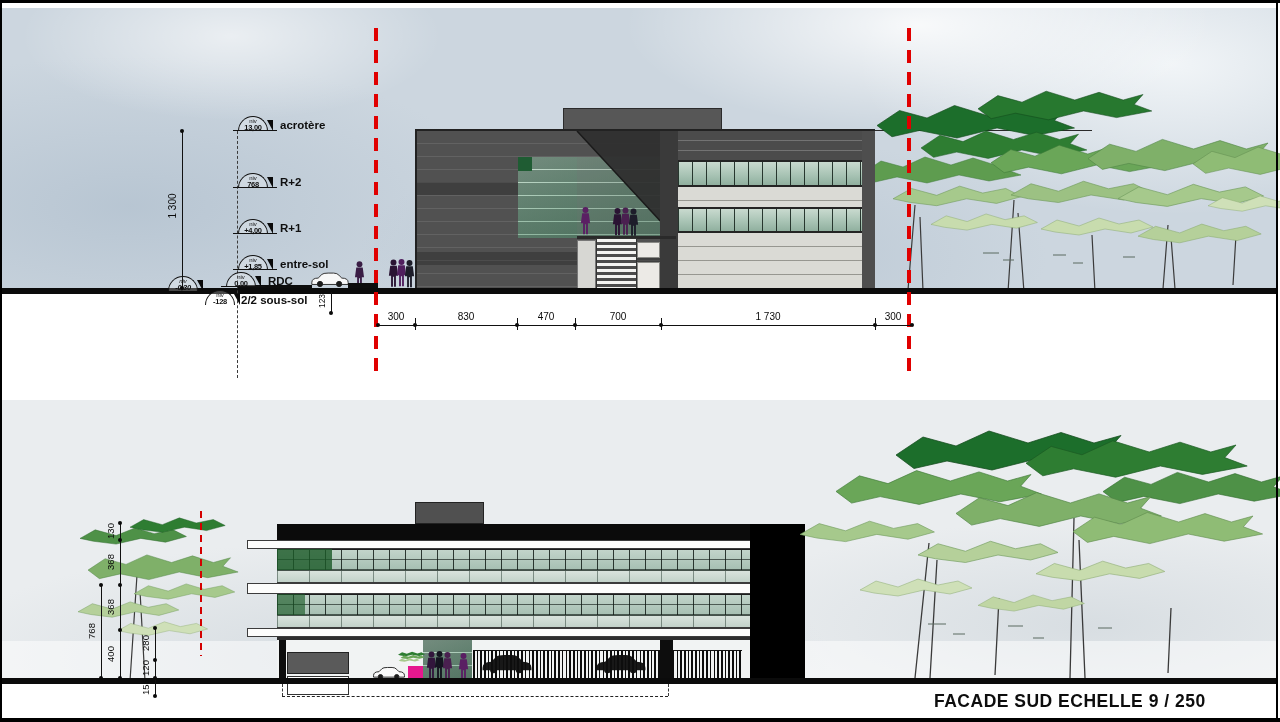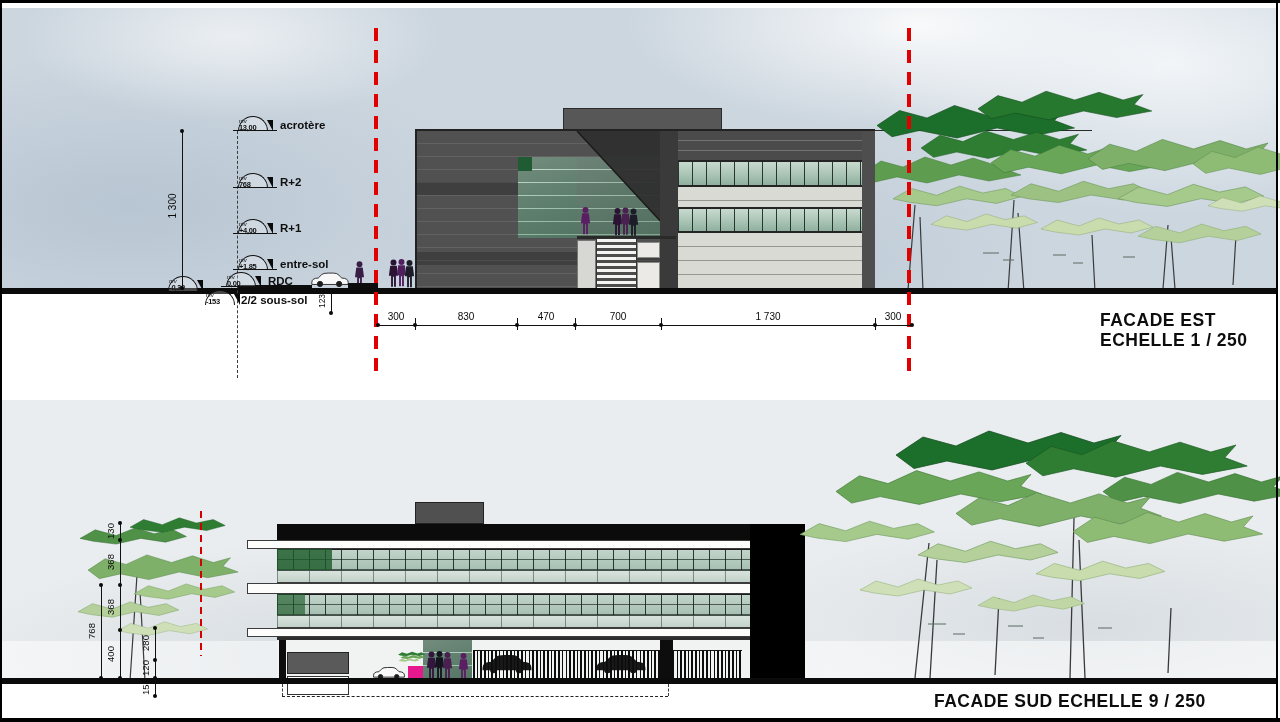--- a/index.html
+++ b/index.html
@@ -58,21 +58,21 @@
     border-top:1.5px solid #1c1c1c;box-sizing:border-box;}
   .glassL{background:
       repeating-linear-gradient(90deg,rgba(40,60,50,.5) 0 1px,rgba(0,0,0,0) 1px 32px),
       linear-gradient(180deg,#d9e3dd,#c2d2c9);
     border-top:1px solid #45524b;border-bottom:1px solid #3b3b3b;box-sizing:border-box;}
   .louver{background-image:repeating-linear-gradient(90deg,#0d0d0d 0 1.6px,rgba(0,0,0,0) 1.6px 3.7px);
     border-top:1px solid #111;box-sizing:border-box;}
   
   .niv{position:absolute;}
   .niv .arc{position:relative;width:30px;height:15px;border:1px solid #111;border-bottom:none;
-      border-radius:15px 15px 0 0;background:rgba(255,255,255,.25);box-sizing:border-box;}
+      border-radius:15px 15px 0 0;text-align:center;background:rgba(255,255,255,.25);box-sizing:border-box;}
   .niv .t{display:block;font-size:6px;line-height:6px;margin-top:1px;color:#111;}
   .niv .v{display:block;font-size:7.5px;line-height:7px;font-weight:bold;letter-spacing:-.3px;color:#111;}
   .niv .base{position:absolute;left:-5px;top:14px;width:44px;border-top:1px solid #111;}
   .niv .flag{position:absolute;left:29px;top:4px;width:0;height:0;
       border-top:11px solid #0a0a0a;border-left:6px solid transparent;}
   .niv .lbl{position:absolute;left:42px;top:3px;font-size:11.5px;font-weight:bold;white-space:nowrap;color:#0f0f0f;}
   
   .dline{position:absolute;background:#111;}
   .dot{position:absolute;width:4px;height:4px;background:#0a0a0a;border-radius:50%;}
   .tick{position:absolute;width:1px;height:12px;background:#111;}
@@ -240,21 +240,21 @@
   <div class="niv" style="left:168px;top:276px;font-style:italic;">
     <div class="arc">
         <span class="t">niv</span>
         <span class="v">-0,30</span>
       </div>
     <span class="flag"></span>
   </div>
   <div class="niv" style="left:205px;top:290px;">
     <div class="arc">
         <span class="t">niv</span>
-        <span class="v">-153</span>
+        <span class="v">-128</span>
       </div>
     <span class="flag"></span>
     <span class="lbl" style="left:36px;top:4px;">2/2 sous-sol</span>
   </div>
 
   <div class="dline" style="left:182px;top:131px;width:1px;height:158px;"></div>
   <span class="dot" style="left:180px;top:129px;"></span>
     <span class="dot" style="left:180px;top:286px;"></span>
   <span class="vlbl" style="left:172px;top:206px;font-size:10px;">1 300</span>
 
@@ -275,24 +275,20 @@
   <span class="tick" style="left:575px;top:318px;"></span>
     <span class="tick" style="left:661px;top:318px;"></span>
   <span class="tick" style="left:875px;top:318px;"></span>
   <span class="hlbl" style="left:396px;top:311px;">300</span>
   <span class="hlbl" style="left:466px;top:311px;">830</span>
   <span class="hlbl" style="left:546px;top:311px;">470</span>
   <span class="hlbl" style="left:618px;top:311px;">700</span>
   <span class="hlbl" style="left:768px;top:311px;">1 730</span>
   <span class="hlbl" style="left:893px;top:311px;">300</span>
 
-  <div class="title" style="left:1100px;top:310px;">
-    <div>FACADE  EST</div>
-    <div>ECHELLE  1 / 250</div>
-  </div>
 
   <div class="sky-sud"></div>
   <div class="sky-sud-strip"></div>
 
   <div class="abs" style="left:415px;top:502px;width:69px;height:22px;background:#505050;border:1px solid #222;box-sizing:border-box;"></div>
   <div class="abs" style="left:277px;top:524px;width:528px;height:17px;background:#0b0b0b;"></div>
   <div class="abs glassA" style="left:277px;top:549px;width:480px;height:21px;"></div>
   <div class="abs" style="left:277px;top:549px;width:55px;height:21px;background:rgba(27,90,40,.8);"></div>
   <div class="abs glassL" style="left:277px;top:570px;width:480px;height:13px;"></div>
   <div class="abs glassA" style="left:277px;top:594px;width:480px;height:21px;"></div>

